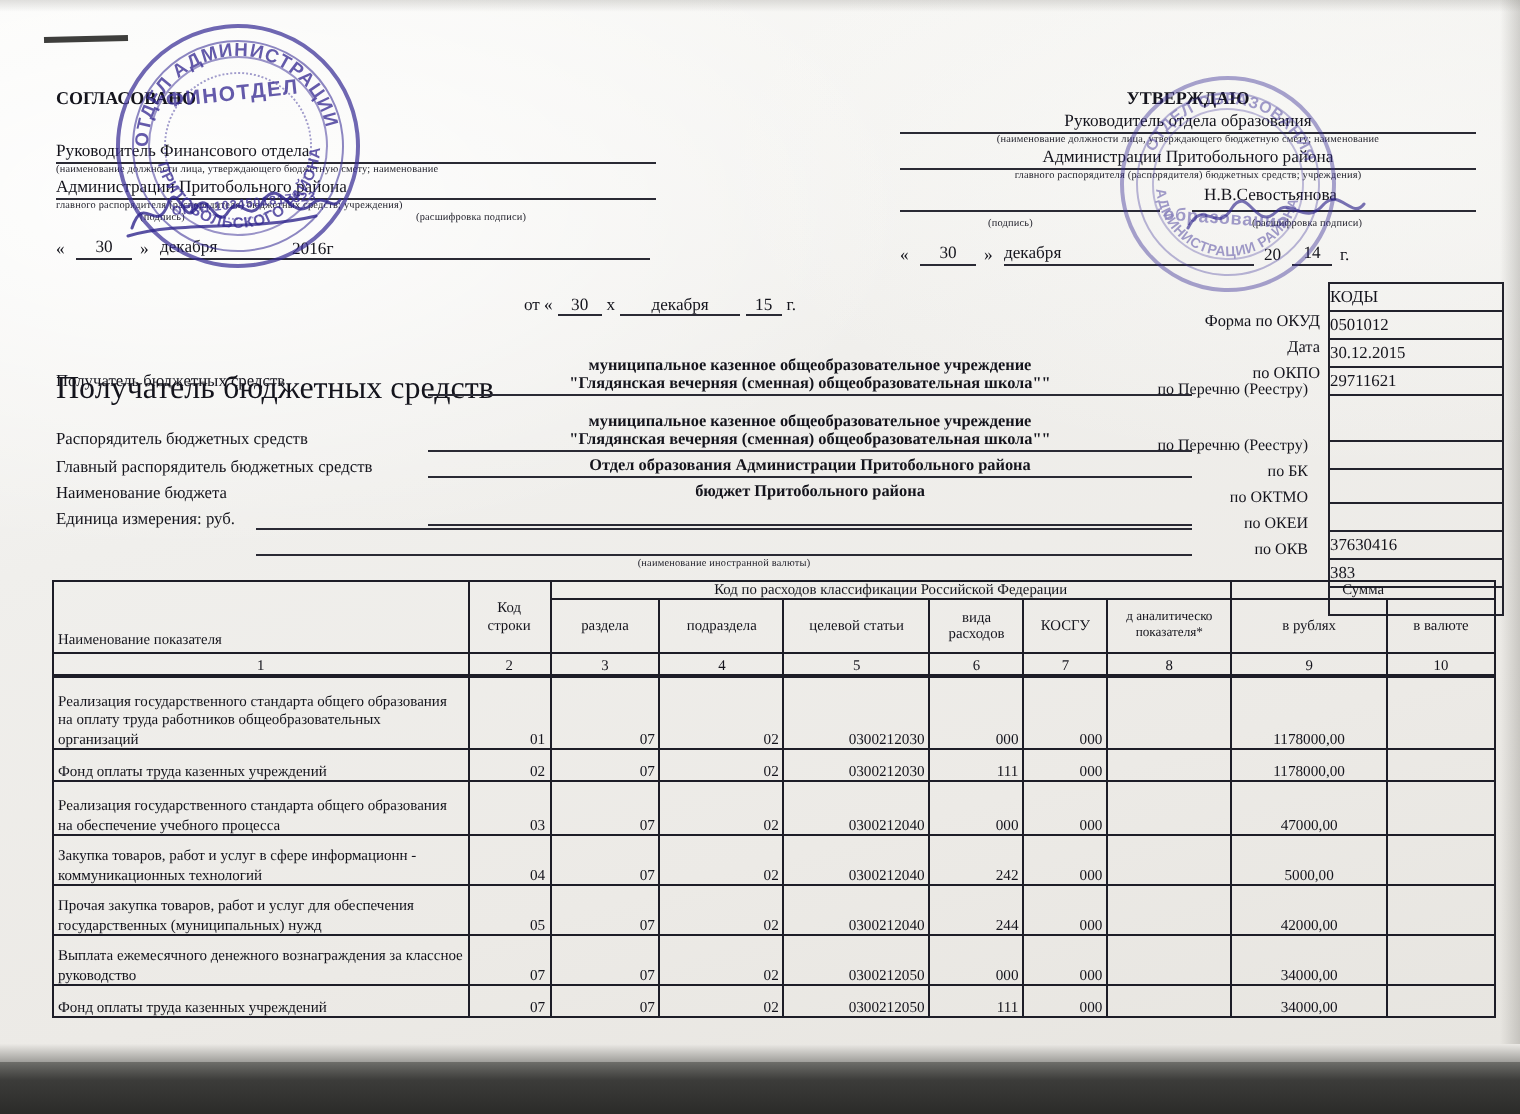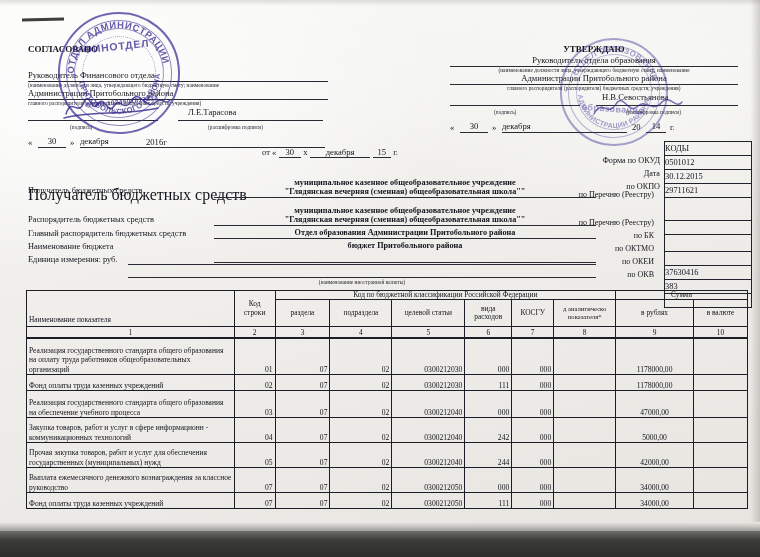--- a/index.html
+++ b/index.html
@@ -111,25 +111,20 @@
   <div class="edge-top"></div>
   <div class="edge-right"></div>
   <div class="corner-mark"></div>
 
   <div class="abs" style="left:28px;top:44px;width:300px;">
     <div class="md bold">СОГЛАСОВАНО</div>
     <div class="lbl u" style="margin-top:16px;padding-bottom:1px;">Руководитель Финансового отдела</div>
     <div class="tiny">(наименование должности лица, утверждающего бюджетную смету; наименование</div>
     <div class="lbl u" style="padding-bottom:1px;">Администрации Притобольного района</div>
     <div class="tiny">главного распорядителя (распорядителя) бюджетных средств; учреждения)</div>
-    <div style="position:relative;height:18px;">
-      <div class="u" style="position:absolute;left:0;top:14px;width:130px;"></div>
-      <div class="u" style="position:absolute;left:150px;top:14px;width:145px;"></div>
-      <div class="lbl" style="position:absolute;left:160px;top:1px;">Л.Е.Тарасова</div>
-    </div>
     <div style="position:relative;height:9px;">
       <div class="tiny" style="position:absolute;left:42px;">(подпись)</div>
       <div class="tiny" style="position:absolute;left:180px;">(расшифровка подписи)</div>
     </div>
     <div style="position:relative;height:16px;margin-top:3px;">
       <span class="lbl abs" style="left:0;top:1px;">«</span>
       <span class="lbl abs ctr u" style="left:10px;top:0px;width:28px;padding-bottom:1px;">30</span>
       <span class="lbl abs" style="left:42px;top:1px;">»</span>
       <span class="lbl abs u" style="left:52px;top:0px;width:245px;padding-bottom:1px;">декабря</span>
       <span class="lbl abs" style="left:118px;top:1px;">2016г</span>
@@ -283,21 +278,21 @@
         <col style="width:78px">
         <col style="width:54px">
     </colgroup>
     <thead>
       <tr>
         <th rowspan="3" style="vertical-align:bottom;text-align:left;padding-bottom:2px;">Наименование показателя</th>
         <th rowspan="2">
           <span>Код</span><br>
           <span>строки</span>
         </th>
-        <th colspan="6">Код по бюджетной классификации Российской Федерации</th>
+        <th colspan="6">Код по расходов классификации Российской Федерации</th>
         <th colspan="2">Сумма</th>
       </tr>
       <tr>
         <th style="height:26px;">раздела</th>
         <th>подраздела</th>
         <th>целевой статьи</th>
         <th>
           <span>вида</span><br>
           <span>расходов</span>
         </th>

